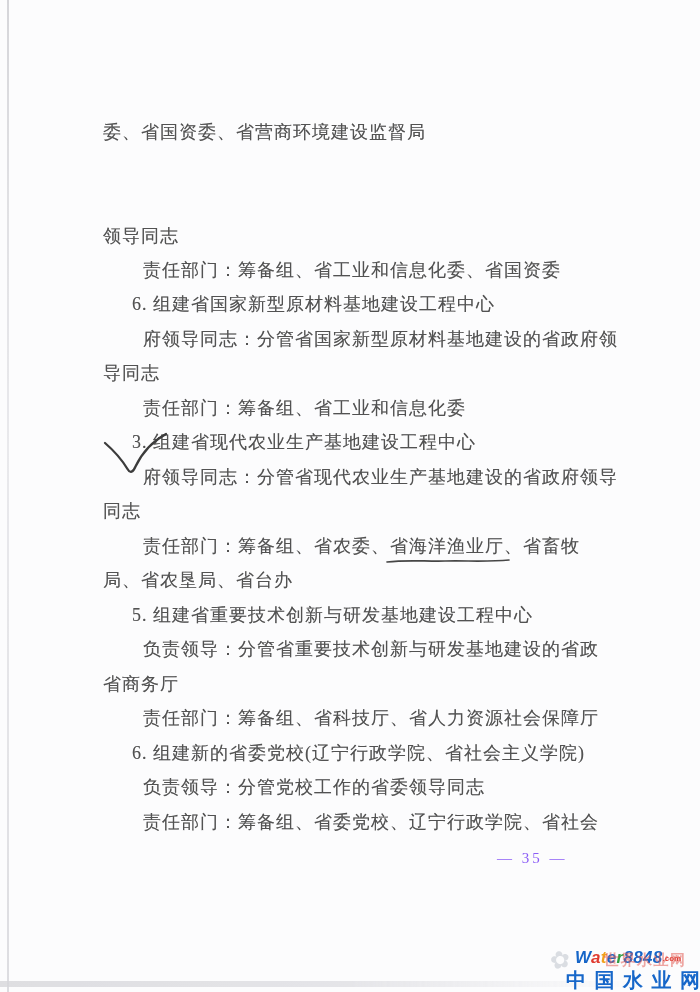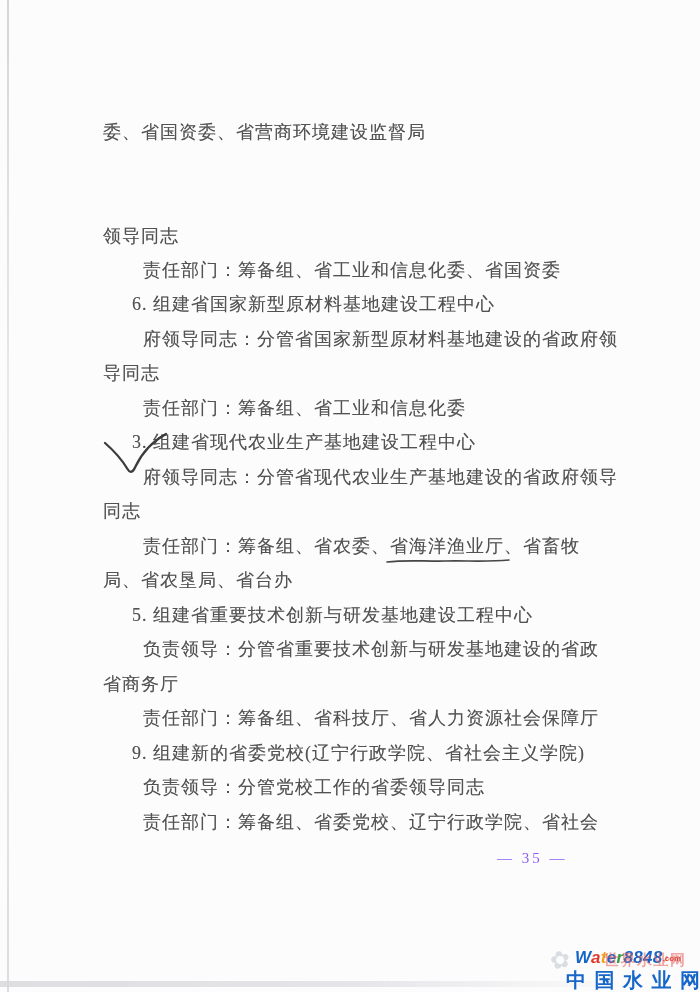--- a/index.html
+++ b/index.html
@@ -92,21 +92,21 @@
   <div class="line para" style="top:397px">责任部门：筹备组、省工业和信息化委</div>
   <div class="line item" style="top:431px">3. 组建省现代农业生产基地建设工程中心</div>
   <div class="line para" style="top:466px">府领导同志：分管省现代农业生产基地建设的省政府领导</div>
   <div class="line flush" style="top:500px">同志</div>
   <div class="line para" style="top:535px">责任部门：筹备组、省农委、省海洋渔业厅、省畜牧</div>
   <div class="line flush" style="top:569px">局、省农垦局、省台办</div>
   <div class="line item" style="top:604px">5. 组建省重要技术创新与研发基地建设工程中心</div>
   <div class="line para" style="top:638px">负责领导：分管省重要技术创新与研发基地建设的省政</div>
   <div class="line flush" style="top:673px">省商务厅</div>
   <div class="line para" style="top:707px">责任部门：筹备组、省科技厅、省人力资源社会保障厅</div>
-  <div class="line item" style="top:742px">9. 组建新的省委党校(辽宁行政学院、省社会主义学院)</div>
+  <div class="line item" style="top:742px">6. 组建新的省委党校(辽宁行政学院、省社会主义学院)</div>
   <div class="line para" style="top:811px">责任部门：筹备组、省委党校、辽宁行政学院、省社会</div>
   <div class="line para" style="top:776px">负责领导：分管党校工作的省委领导同志</div>
 
   <div class="page-number">— 35 —</div>
 
   <svg class="anno" style="left:100px;top:430px" width="72" height="48" viewBox="0 0 72 48">
     <path d="M5 13 C12 19 22 30 27.5 39 C30 43.5 33 42.5 35.5 36.5 C42 23 53 11 66 4" fill="none" stroke="#3c3c3c" stroke-width="2.3" stroke-linecap="round" stroke-linejoin="round"></path>
   </svg>
 
   <svg class="anno" style="left:385px;top:555px" width="126" height="12" viewBox="0 0 126 12">

